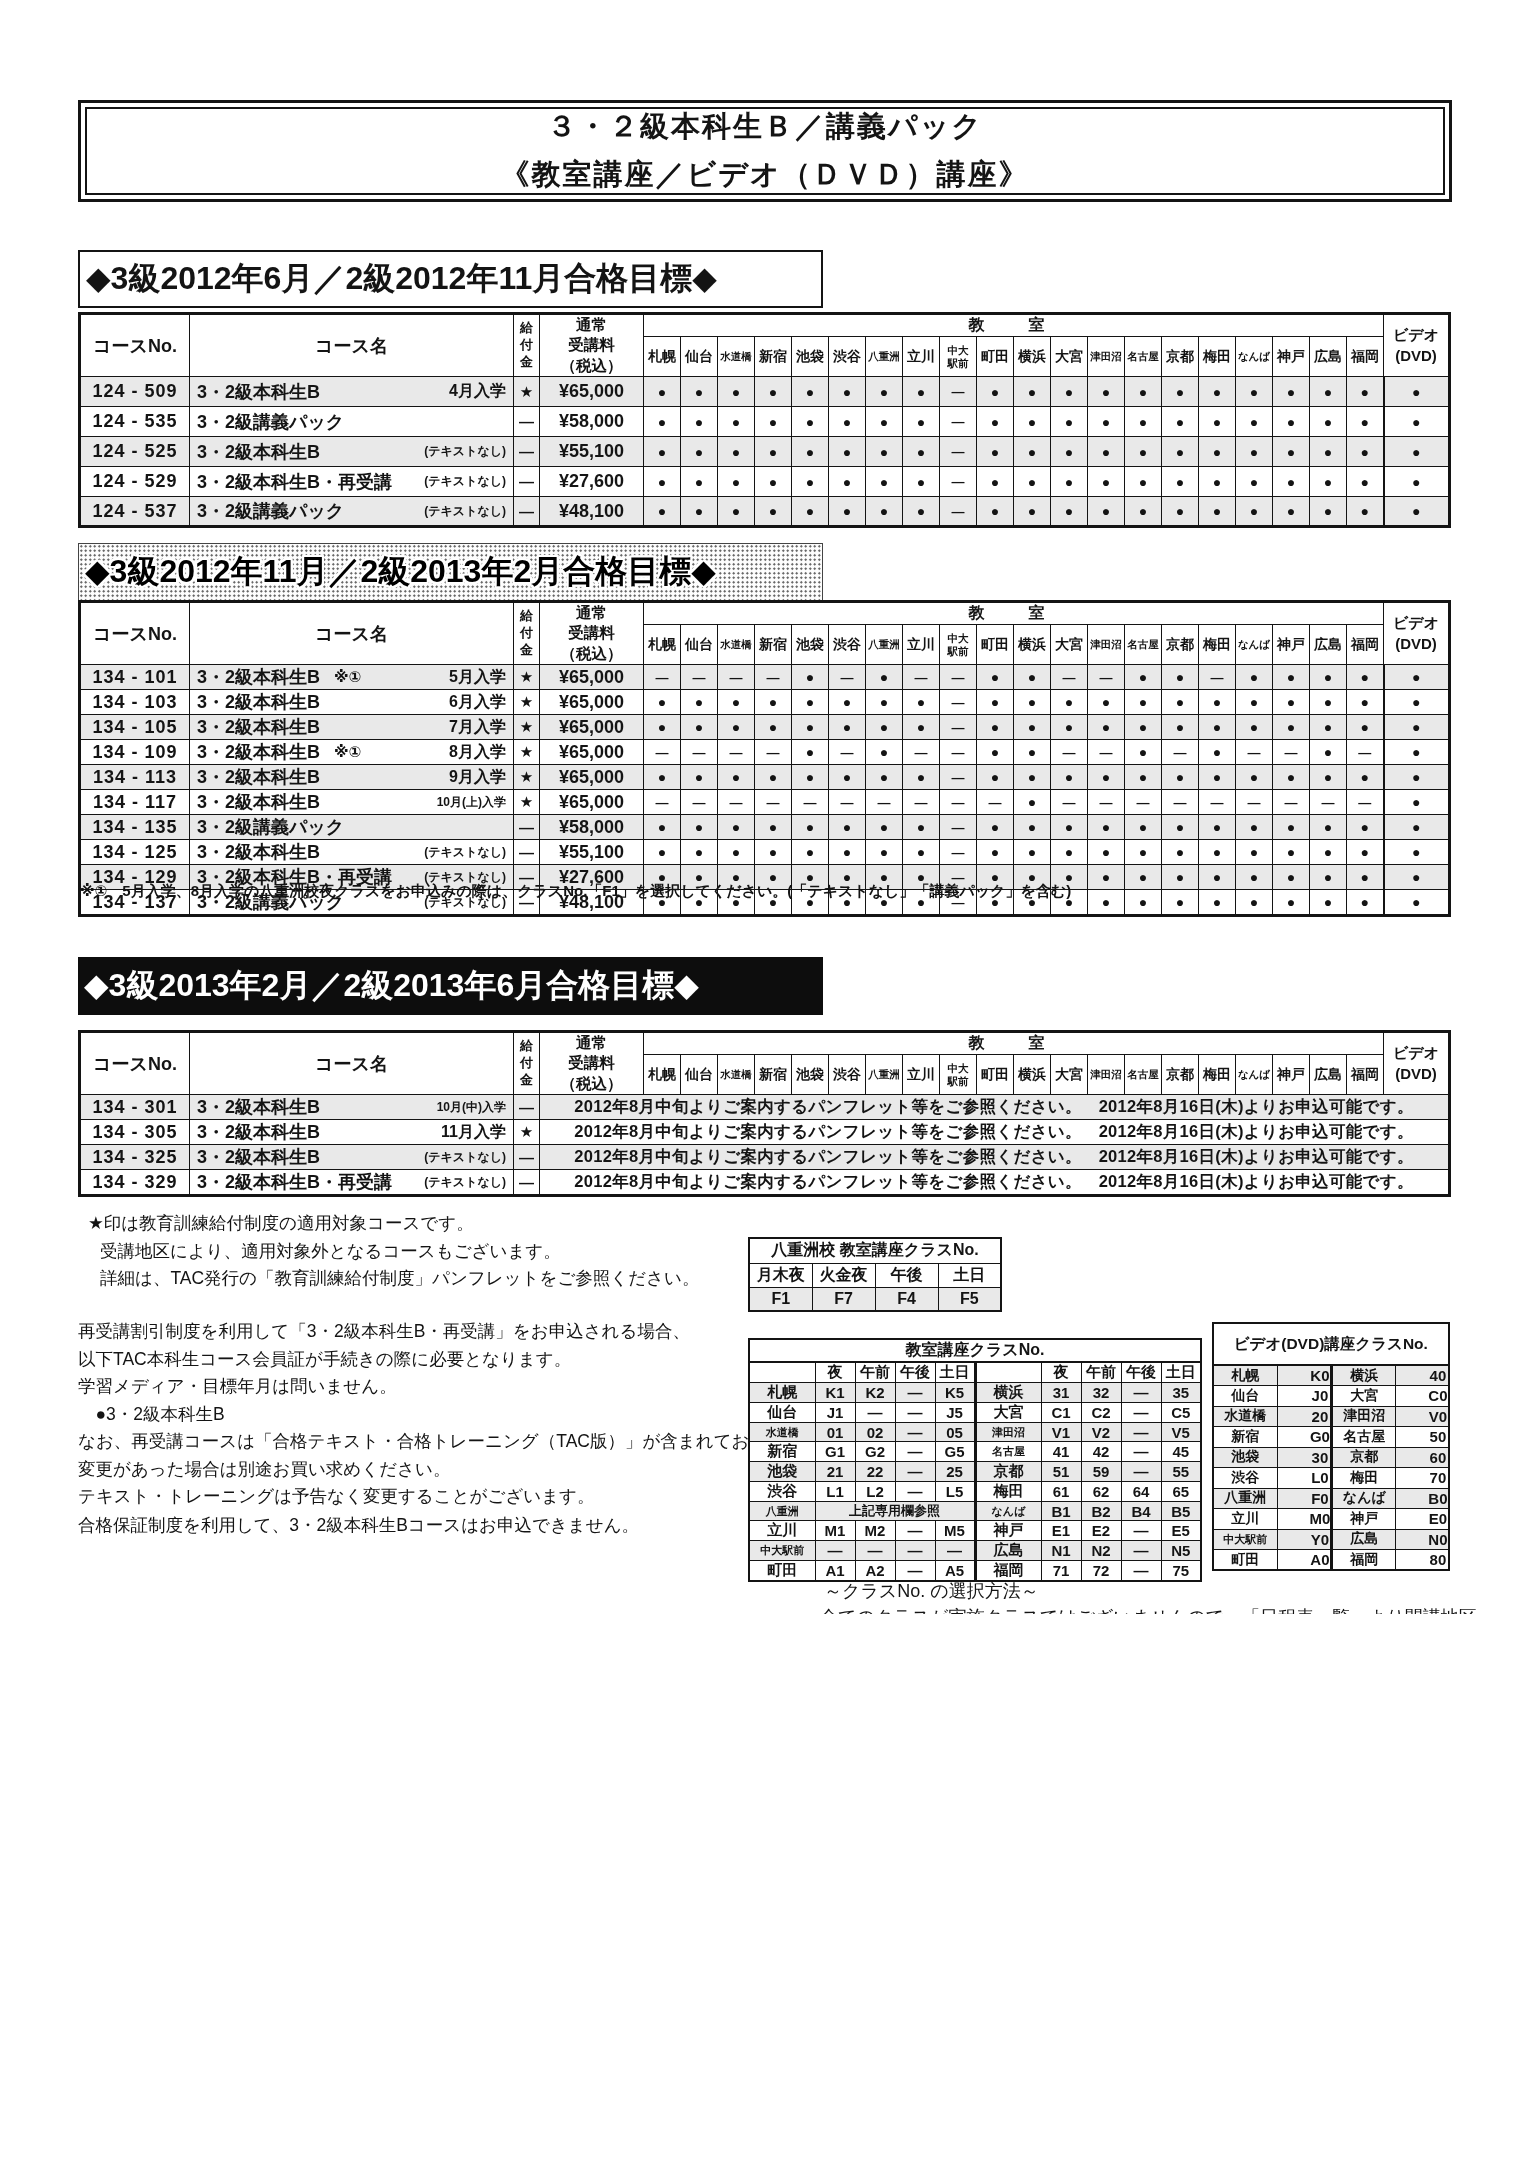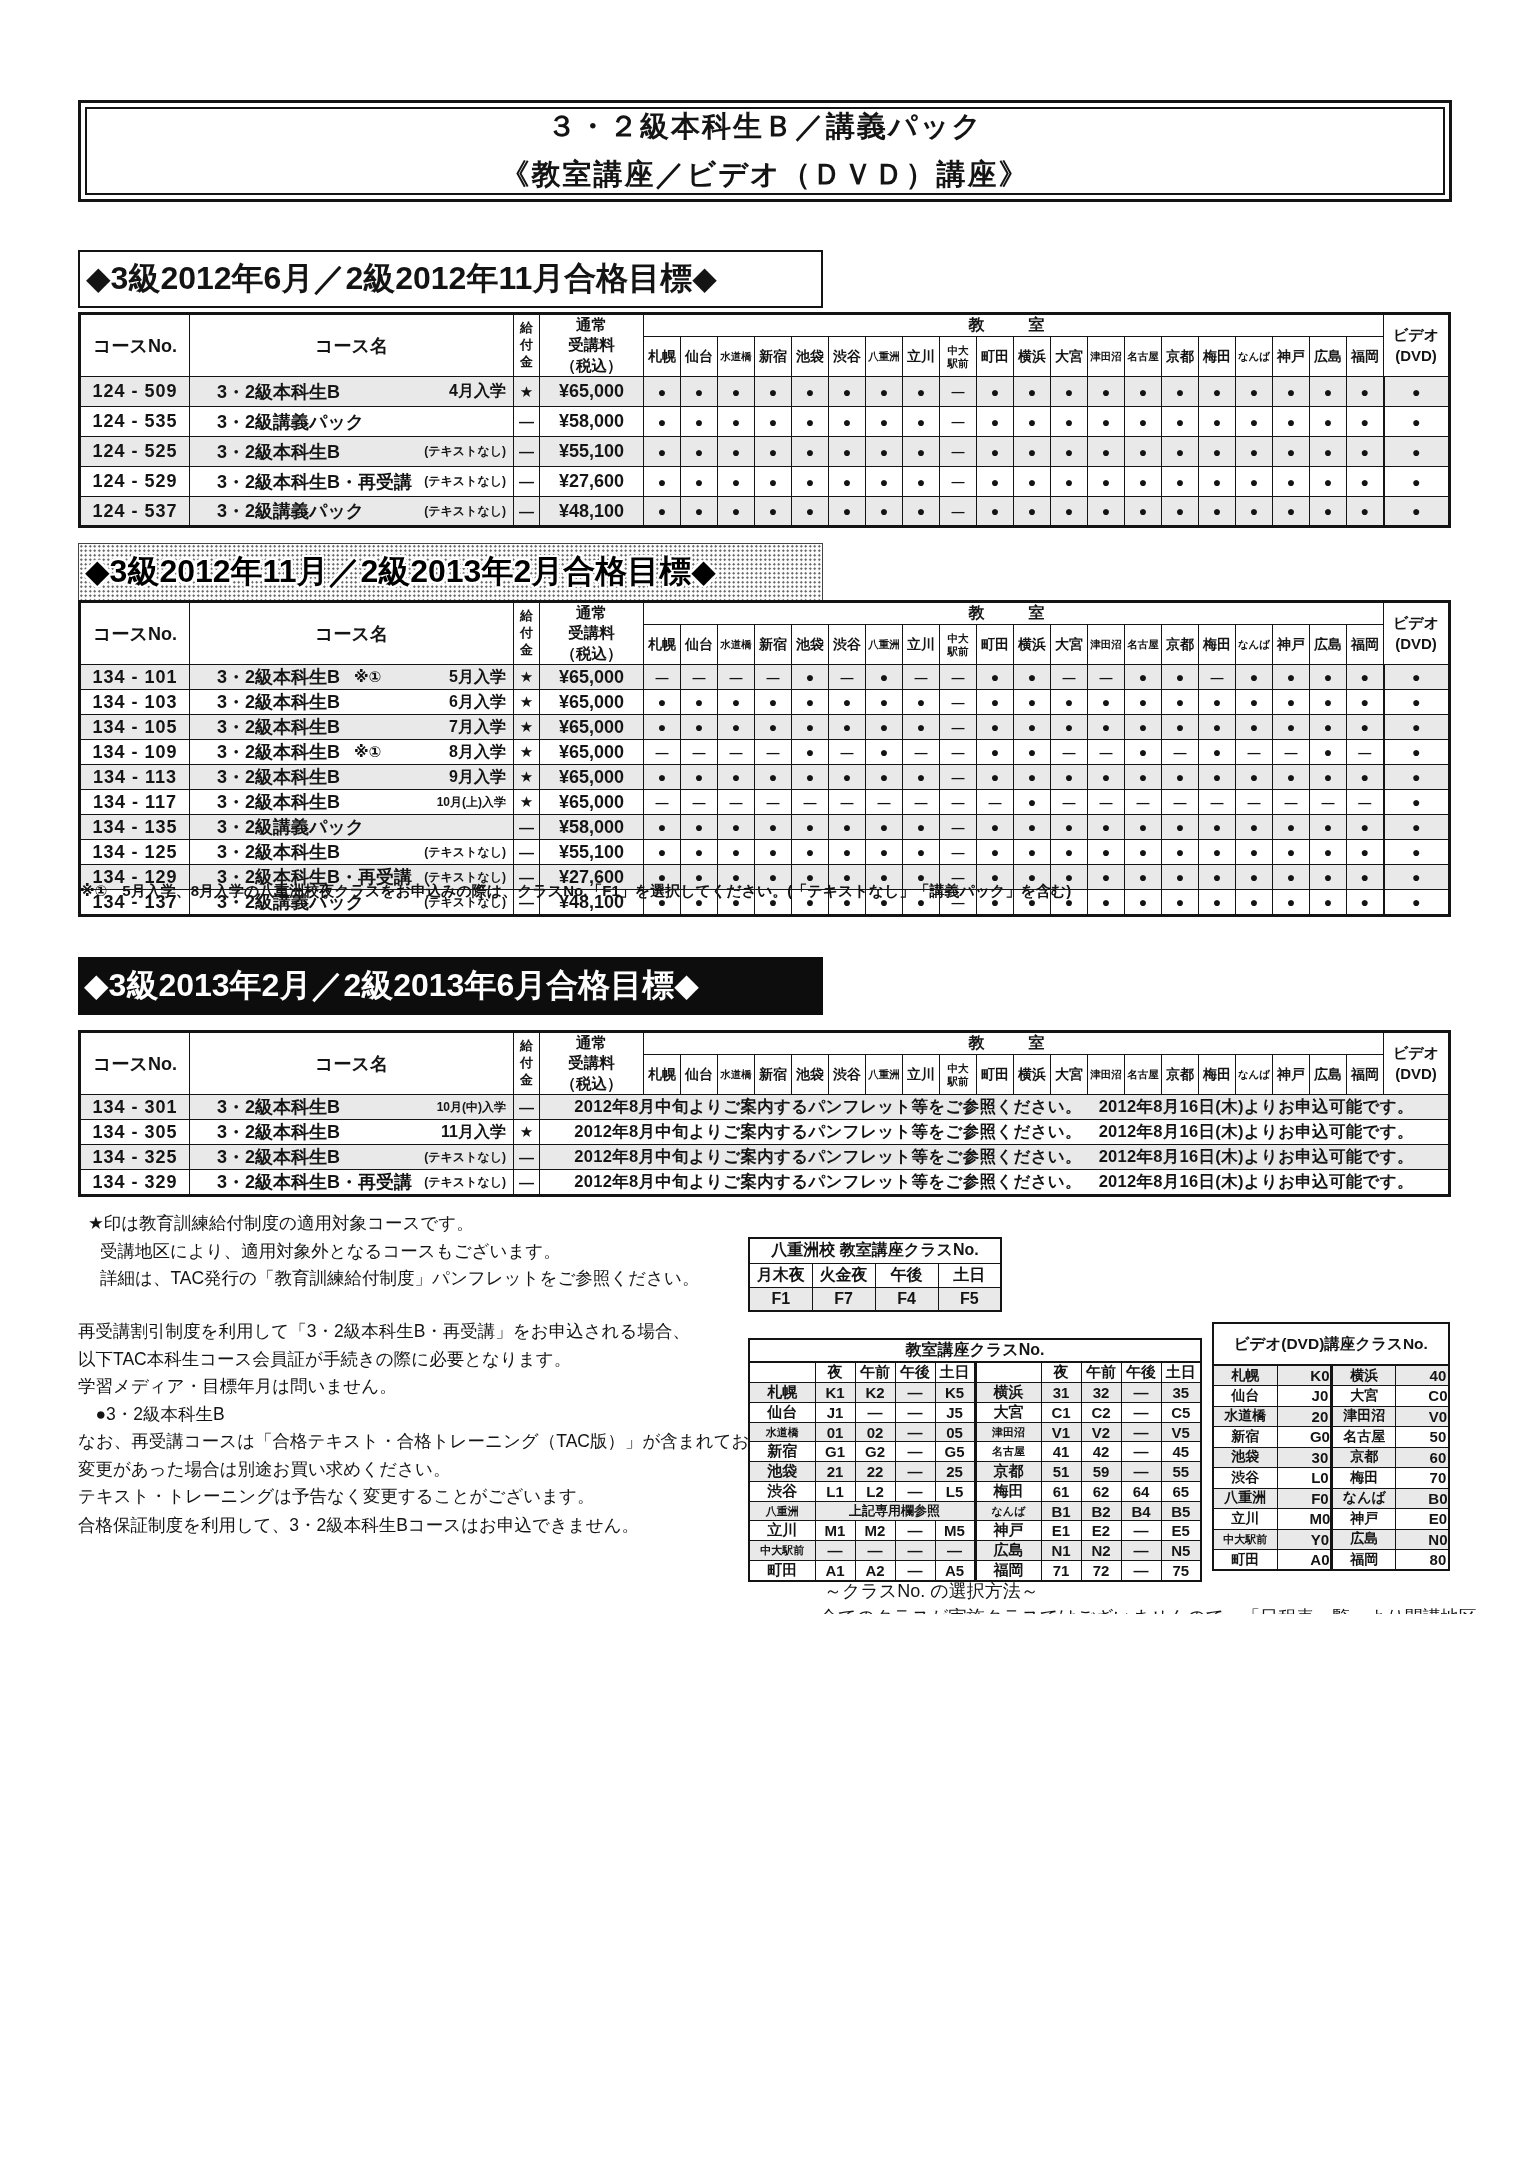--- a/index.html
+++ b/index.html
@@ -44,21 +44,21 @@
   .h-grant { font-size:13px; line-height:1.3; }
   .h-fee   { font-size:15.5px; line-height:1.3; }
   .h-dvd   { font-size:15px; text-align:left; padding-left:5px; line-height:1.35;
              border-left:2.4px solid #141414; }
   .rows-tall  td { height:30px; }
   .rows-short td { height:21.5px; }
   tr.stripe td { background:#e9e9e9; }
   .c-no   { font-size:18px; letter-spacing:1px; }
   .c-name { text-align:left; }
   .c-name .inner { display:flex; justify-content:space-between; align-items:center; padding:0 7px; }
-  .nm-group { display:flex; align-items:center;margin-left:20px; }
+  .nm-group { display:flex; align-items:center; }
   .nm   { font-size:18px; white-space:nowrap; }
   .mark { font-size:15px; margin-left:14px; }
   .sub  { font-size:16px; white-space:nowrap; }
   .sub.small { font-size:12px; }
   .c-grant { font-size:15px; }
   .c-fee { text-align:right; padding-right:6px; font-size:18px; }
   .c-dot  { font-size:14px; }
   .c-dash { font-size:13px; }
   .dvdcol { border-left:2.4px solid #141414 !important; }
   .c-notice { font-size:16.5px; letter-spacing:0.3px; }

